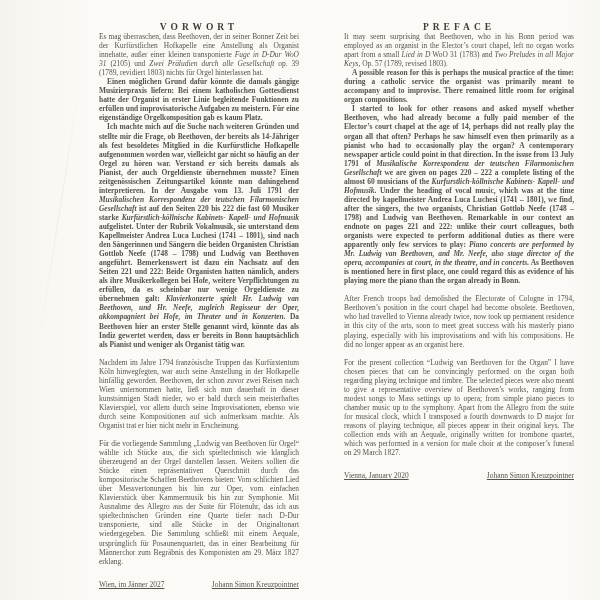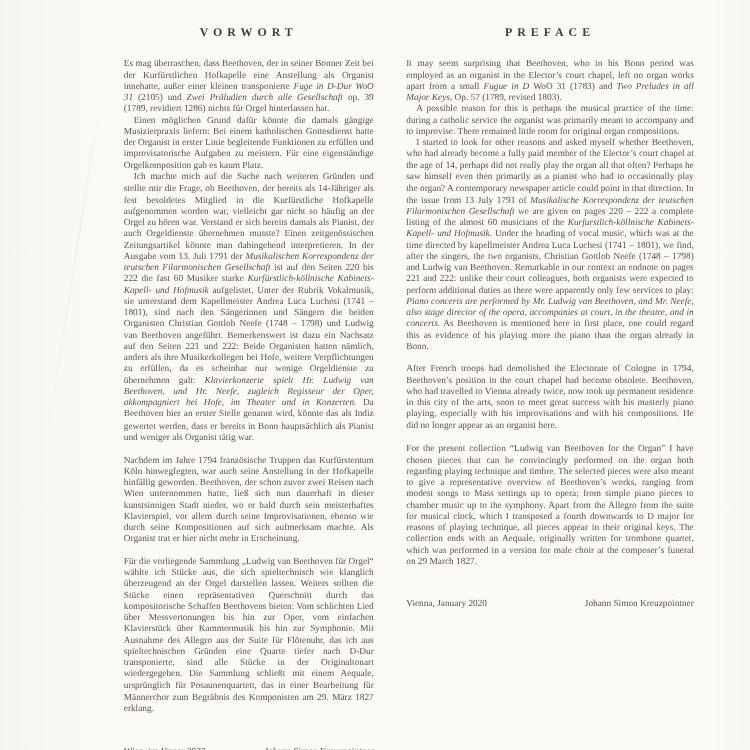--- a/index.html
+++ b/index.html
@@ -18,64 +18,64 @@
       linear-gradient(90deg, rgba(120,110,95,0.05) 0px, rgba(120,110,95,0.02) 40px, rgba(0,0,0,0) 95px),
       linear-gradient(270deg, rgba(120,110,95,0.03) 0px, rgba(0,0,0,0) 30px);
   }
   .scan-crease {
     position:absolute; left:58px; top:88px; width:1px; height:260px;
     background:linear-gradient(180deg, rgba(0,0,0,0) 0%, rgba(100,90,75,0.18) 40%, rgba(0,0,0,0) 100%);
     transform:rotate(9deg); opacity:0.5; pointer-events:none;
   }
   .column { position:absolute; top:22px; }
   .column.german { left:99px; width:200px; }
-  .column.english { left:325px; width:230px; }
+  .column.english { left:344px; width:230px; }
   .heading {
     font-size:9.5px; font-weight:600; letter-spacing:4px;
     text-align:center; color:var(--heading-ink);
-    margin-bottom:14px; white-space:nowrap;
+    white-space:nowrap;
   }
   .text-block .para {
     font-size:7.45px; line-height:9.05px;
     text-align:justify; color:var(--ink);
     hyphens:none;
   }
-  .text-block .para.indent { text-indent:8px; }
+  .text-block .para.indent { text-indent:8px;font-weight:bold; }
   .text-block .para.gap { margin-top:9px; }
   .text-block .para i { font-style:italic; }
   .signature {
     display:flex; justify-content:space-between; align-items:flex-start;
-    margin-top:25px; font-size:7.45px; color:var(--ink);
+    margin-top:14px; font-size:7.45px; color:var(--ink);text-decoration:underline;
   }
 </style>
 </head>
 <body>
 
 <div class="scan-shading"></div>
 <div class="scan-crease"></div>
 
 <section class="column german">
   <div class="heading">VORWORT</div>
   <div class="text-block">
-      <p class="para"><span>Es mag überraschen, dass Beethoven, der in seiner Bonner Zeit bei der Kurfürstlichen Hofkapelle eine Anstellung als Organist innehatte, außer einer kleinen transponierte </span><i>Fuge in D-Dur WoO 31</i><span> (2105) und </span><i>Zwei Präludien durch alle Gesellschaft</i><span> op. 39 (1789, revidiert 1286) nichts für Orgel hinterlassen hat.</span></p>
+      <p class="para"><span>Es mag überraschen, dass Beethoven, der in seiner Bonner Zeit bei der Kurfürstlichen Hofkapelle eine Anstellung als Organist innehatte, außer einer kleinen transponierte </span><i>Fuge in D-Dur WoO 31</i><span> (2105) und </span><i>Zwei Präludien durch alle Gesellschaft</i><span> op. 39 (1789, revidiert 1803) nichts für Orgel hinterlassen hat.</span></p>
       <p class="para indent"><span>Einen möglichen Grund dafür könnte die damals gängige Musizierpraxis liefern: Bei einem katholischen Gottesdienst hatte der Organist in erster Linie begleitende Funktionen zu erfüllen und improvisatorische Aufgaben zu meistern. Für eine eigenständige Orgelkomposition gab es kaum Platz.</span></p>
       <p class="para indent"><span>Ich machte mich auf die Suche nach weiteren Gründen und stellte mir die Frage, ob Beethoven, der bereits als 14-Jähriger als fest besoldetes Mitglied in die Kurfürstliche Hofkapelle aufgenommen worden war, vielleicht gar nicht so häufig an der Orgel zu hören war. Verstand er sich bereits damals als Pianist, der auch Orgeldienste übernehmen musste? Einen zeitgenössischen Zeitungsartikel könnte man dahingehend interpretieren. In der Ausgabe vom 13. Juli 1791 der </span><i>Musikalischen Korrespondenz der teutschen Filarmonischen Gesellschaft</i><span> ist auf den Seiten 220 bis 222 die fast 60 Musiker starke </span><i>Kurfürstlich-köllnische Kabinets- Kapell- und Hofmusik</i><span> aufgelistet. Unter der Rubrik Vokalmusik, sie unterstand dem Kapellmeister Andrea Luca Luchesi (1741 – 1801), sind nach den Sängerinnen und Sängern die beiden Organisten Christian Gottlob Neefe (1748 – 1798) und Ludwig van Beethoven angeführt. Bemerkenswert ist dazu ein Nachsatz auf den Seiten 221 und 222: Beide Organisten hatten nämlich, anders als ihre Musikerkollegen bei Hofe, weitere Verpflichtungen zu erfüllen, da es scheinbar nur wenige Orgeldienste zu übernehmen galt: </span><i>Klavierkonzerte spielt Hr. Ludwig van Beethoven, und Hr. Neefe, zugleich Regisseur der Oper, akkompagniert bei Hofe, im Theater und in Konzerten.</i><span> Da Beethoven hier an erster Stelle genannt wird, könnte das als Indiz gewertet werden, dass er bereits in Bonn hauptsächlich als Pianist und weniger als Organist tätig war.</span></p>
       <p class="para gap"><span>Nachdem im Jahre 1794 französische Truppen das Kurfürstentum Köln hinwegfegten, war auch seine Anstellung in der Hofkapelle hinfällig geworden. Beethoven, der schon zuvor zwei Reisen nach Wien unternommen hatte, ließ sich nun dauerhaft in dieser kunstsinnigen Stadt nieder, wo er bald durch sein meisterhaftes Klavierspiel, vor allem durch seine Improvisationen, ebenso wie durch seine Kompositionen auf sich aufmerksam machte. Als Organist trat er hier nicht mehr in Erscheinung.</span></p>
       <p class="para gap"><span>Für die vorliegende Sammlung „Ludwig van Beethoven für Orgel“ wählte ich Stücke aus, die sich spieltechnisch wie klanglich überzeugend an der Orgel darstellen lassen. Weiters sollten die Stücke einen repräsentativen Querschnitt durch das kompositorische Schaffen Beethovens bieten: Vom schlichten Lied über Messvertonungen bis hin zur Oper, vom einfachen Klavierstück über Kammermusik bis hin zur Symphonie. Mit Ausnahme des Allegro aus der Suite für Flötenuhr, das ich aus spieltechnischen Gründen eine Quarte tiefer nach D-Dur transponierte, sind alle Stücke in der Originaltonart wiedergegeben. Die Sammlung schließt mit einem Aequale, ursprünglich für Posaunenquartett, das in einer Bearbeitung für Männerchor zum Begräbnis des Komponisten am 29. März 1827 erklang.</span></p>
     </div>
   <div class="signature">
     <span>Wien, im Jänner 2027</span>
     <span>Johann Simon Kreuzpointner</span>
   </div>
 </section>
 
 <section class="column english">
   <div class="heading">PREFACE</div>
   <div class="text-block">
-      <p class="para"><span>It may seem surprising that Beethoven, who in his Bonn period was employed as an organist in the Elector’s court chapel, left no organ works apart from a small </span><i>Fugue in D</i><span> WoO 31 (1783) and </span><i>Two Preludes in all Major Keys</i><span>, Op. 57 (1789, revised 1803).</span></p>
+      <p class="para"><span>It may seem surprising that Beethoven, who in his Bonn period was employed as an organist in the Elector’s court chapel, left no organ works apart from a small </span><i>Lied in D</i><span> WoO 31 (1783) and </span><i>Two Preludes in all Major Keys</i><span>, Op. 57 (1789, revised 1803).</span></p>
       <p class="para indent"><span>A possible reason for this is perhaps the musical practice of the time: during a catholic service the organist was primarily meant to accompany and to improvise. There remained little room for original organ compositions.</span></p>
       <p class="para indent"><span>I started to look for other reasons and asked myself whether Beethoven, who had already become a fully paid member of the Elector’s court chapel at the age of 14, perhaps did not really play the organ all that often? Perhaps he saw himself even then primarily as a pianist who had to occasionally play the organ? A contemporary newspaper article could point in that direction. In the issue from 13 July 1791 of </span><i>Musikalische Korrespondenz der teutschen Filarmonischen Gesellschaft</i><span> we are given on pages 220 – 222 a complete listing of the almost 60 musicians of the </span><i>Kurfurstlich-köllnische Kabinets- Kapell- und Hofmusik</i><span>. Under the heading of vocal music, which was at the time directed by kapellmeister Andrea Luca Luchesi (1741 – 1801), we find, after the singers, the two organists, Christian Gottlob Neefe (1748 – 1798) and Ludwig van Beethoven. Remarkable in our context an endnote on pages 221 and 222: unlike their court colleagues, both organists were expected to perform additional duties as there were apparently only few services to play: </span><i>Piano concerts are performed by Mr. Ludwig van Beethoven, and Mr. Neefe, also stage director of the opera, accompanies at court, in the theatre, and in concerts.</i><span> As Beethoven is mentioned here in first place, one could regard this as evidence of his playing more the piano than the organ already in Bonn.</span></p>
       <p class="para gap"><span>After French troops had demolished the Electorate of Cologne in 1794, Beethoven’s position in the court chapel had become obsolete. Beethoven, who had travelled to Vienna already twice, now took up permanent residence in this city of the arts, soon to meet great success with his masterly piano playing, especially with his improvisations and with his compositions. He did no longer appear as an organist here.</span></p>
       <p class="para gap"><span>For the present collection “Ludwig van Beethoven for the Organ” I have chosen pieces that can be convincingly performed on the organ both regarding playing technique and timbre. The selected pieces were also meant to give a representative overview of Beethoven’s works, ranging from modest songs to Mass settings up to opera; from simple piano pieces to chamber music up to the symphony. Apart from the Allegro from the suite for musical clock, which I transposed a fourth downwards to D major for reasons of playing technique, all pieces appear in their original keys. The collection ends with an Aequale, originally written for trombone quartet, which was performed in a version for male choir at the composer’s funeral on 29 March 1827.</span></p>
     </div>
   <div class="signature">
     <span>Vienna, January 2020</span>
     <span>Johann Simon Kreuzpointner</span>
   </div>
 </section>

